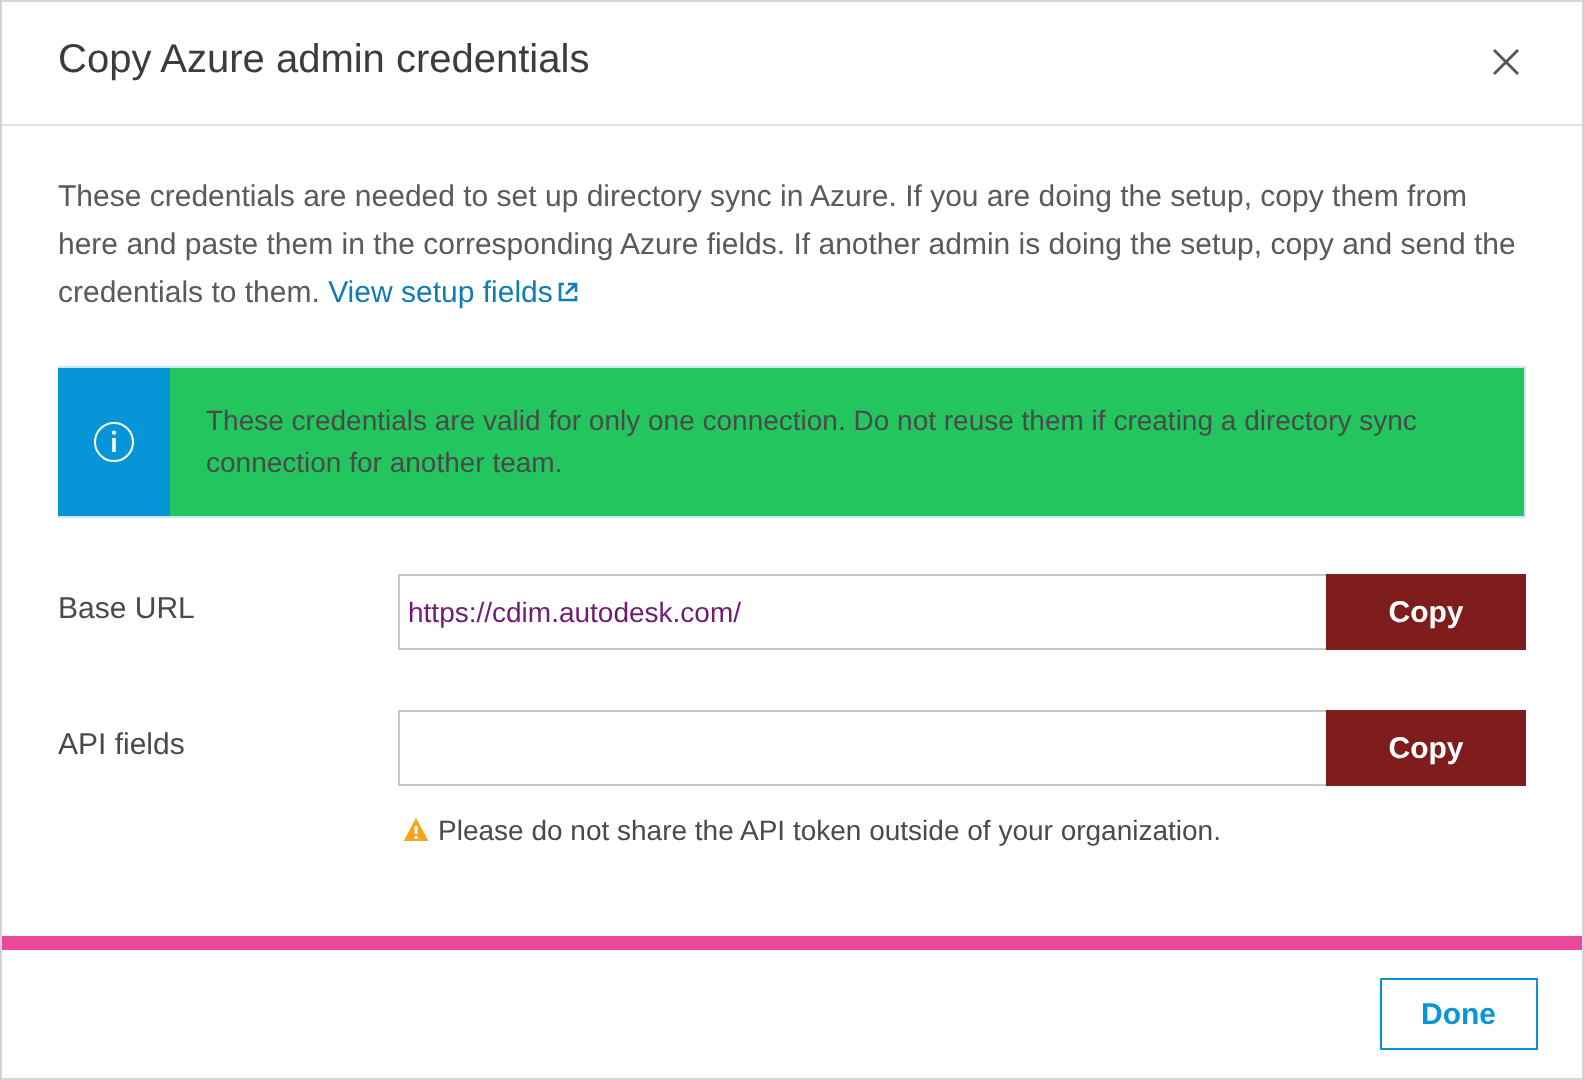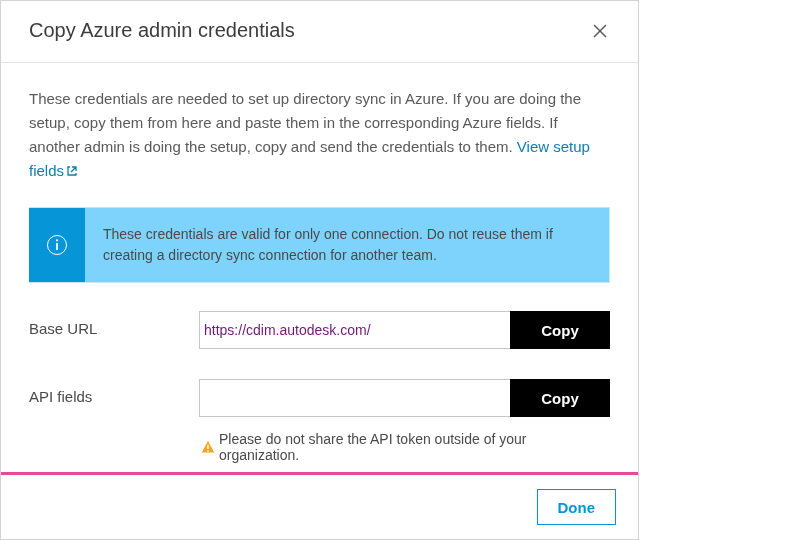--- a/index.html
+++ b/index.html
@@ -4,21 +4,21 @@
   <style>
     * { box-sizing: border-box; margin: 0; padding: 0; }
     body {
       font-family: 'Segoe UI', Arial, sans-serif;
       background: #fff;
       width: 792px;
       height: 540px;
       overflow: hidden;
     }
     .dialog {
-      width: 639px;
+      width: 792px;
       height: 540px;
       border: 1px solid #d3d3d3;
       display: flex;
       flex-direction: column;
     }
     .dialog-header {
       display: flex;
       align-items: center;
       justify-content: space-between;
       padding: 18px 28px 10px 28px;
@@ -58,21 +58,21 @@
       font-size: 15px;
       cursor: pointer;
     }
     .setup-link svg {
       vertical-align: -1px;
       margin-left: 2px;
     }
     .info-banner {
       display: flex;
       margin-top: 24px;
-      background: #7dd3fc;
+      background: #22c55e;
       border: 1px solid #c9e7f1;
       border-left: none;
     }
     .info-icon-box {
       width: 56px;
       background: #0696d7;
       display: flex;
       align-items: center;
       justify-content: center;
       flex-shrink: 0;
@@ -113,42 +113,42 @@
       padding: 0 4px;
       font-size: 14px;
       color: #701a75;
       outline: none;
       font-family: inherit;
       background: #fff;
     }
     .copy-btn {
       height: 38px;
       width: 100px;
-      background: #000000;
+      background: #7f1d1d;
       color: #fff;
       border: none;
       font-size: 15px;
       font-weight: 600;
       cursor: pointer;
       font-family: inherit;
     }
     .warning-row {
       display: flex;
       align-items: center;
       margin-top: 14px;
       gap: 4px;
       padding-left: 2px;
     }
     .warning-row svg { flex-shrink: 0; display: block; }
     .warning-text {
       font-size: 14px;
       color: #4a4a4a;
     }
     .dialog-footer {
-      border-top: 3px solid #ec4899;
+      border-top: 7px solid #ec4899;
       padding: 14px 22px;
       display: flex;
       justify-content: flex-end;
     }
     .done-btn {
       height: 36px;
       padding: 0 20px;
       background: #fff;
       border: 1px solid #0696d7;
       color: #0696d7;

